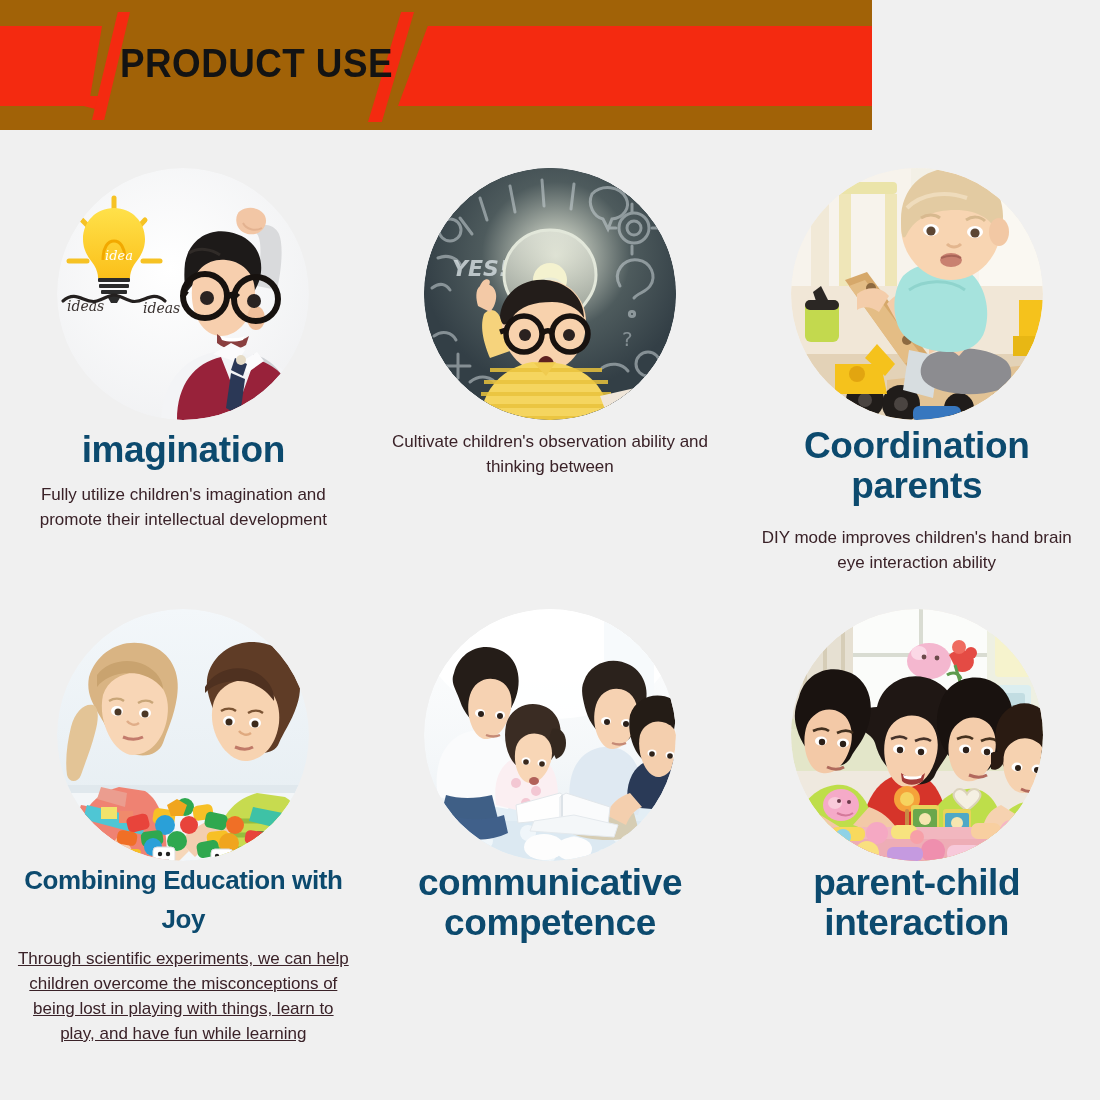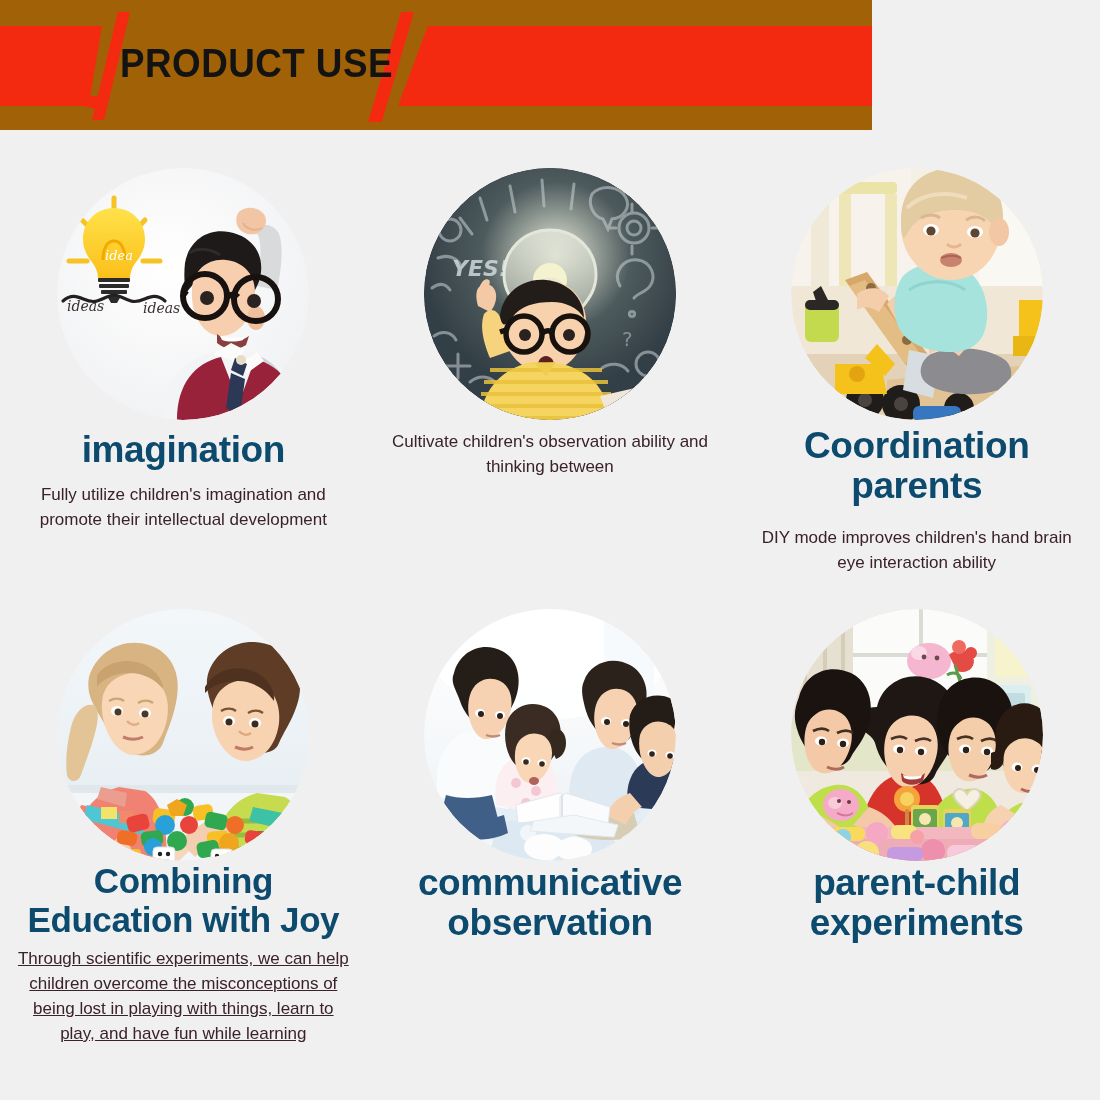--- a/index.html
+++ b/index.html
@@ -116,21 +116,21 @@
   .card-title {
     color: #0c4a6e;
     font-weight: bold;
     font-size: 37px;
     line-height: 40px;
     text-align: center;
     margin-top: 6px;
     letter-spacing: -0.4px;
     max-width: 330px;
   }
-  .card-title.small { font-size: 35px; line-height: 39px; }
+  .card-title.small { font-size: 26px; line-height: 39px; }
   .card-desc {
     color: #3a2228;
     font-size: 17px;
     line-height: 25px;
     text-align: center;
     margin-top: 9px;
     max-width: 340px;
   }
   .cell-1 .card-title { margin-top: 10px; }
   .cell-1 .card-desc  { margin-top: 12px; }
@@ -637,21 +637,21 @@
           <path d="M110 212l40-6 44 10-4 12-84-6z" fill="#f4f7f9" stroke="#e4e9ed"></path>
 
           <g fill="#fdfdfd">
             <ellipse cx="120" cy="238" rx="20" ry="13"></ellipse>
             <ellipse cx="150" cy="240" rx="18" ry="12"></ellipse>
             <ellipse cx="210" cy="234" rx="14" ry="10"></ellipse>
           </g>
         </g>
       </svg>
     </div>
-    <div class="card-title">communicative observation</div>
+    <div class="card-title">communicative competence</div>
   </div>
 
   <div class="cell cell-r2 cell-6">
     <div class="thumb">
       <svg width="252" height="252" viewBox="0 0 252 252" xmlns="http://www.w3.org/2000/svg">
         <defs>
           <clipPath id="c6">
               <circle cx="126" cy="126" r="126"></circle>
             </clipPath>
         </defs>
@@ -778,16 +778,16 @@
             <rect x="96" y="238" width="36" height="14" rx="6" fill="#c59ae0"></rect>
             <rect x="156" y="236" width="34" height="16" rx="7" fill="#f7c9da"></rect>
             <circle cx="210" cy="244" r="11" fill="#f3a9bd"></circle>
             <circle cx="240" cy="236" r="10" fill="#f8dd9a"></circle>
             <circle cx="52" cy="228" r="8" fill="#8fd2e6"></circle>
             <circle cx="126" cy="228" r="7" fill="#f6a0a8"></circle>
           </g>
         </g>
       </svg>
     </div>
-    <div class="card-title">parent-child experiments</div>
+    <div class="card-title">parent-child interaction</div>
   </div>
 
 </div>
 
 </body></html>

